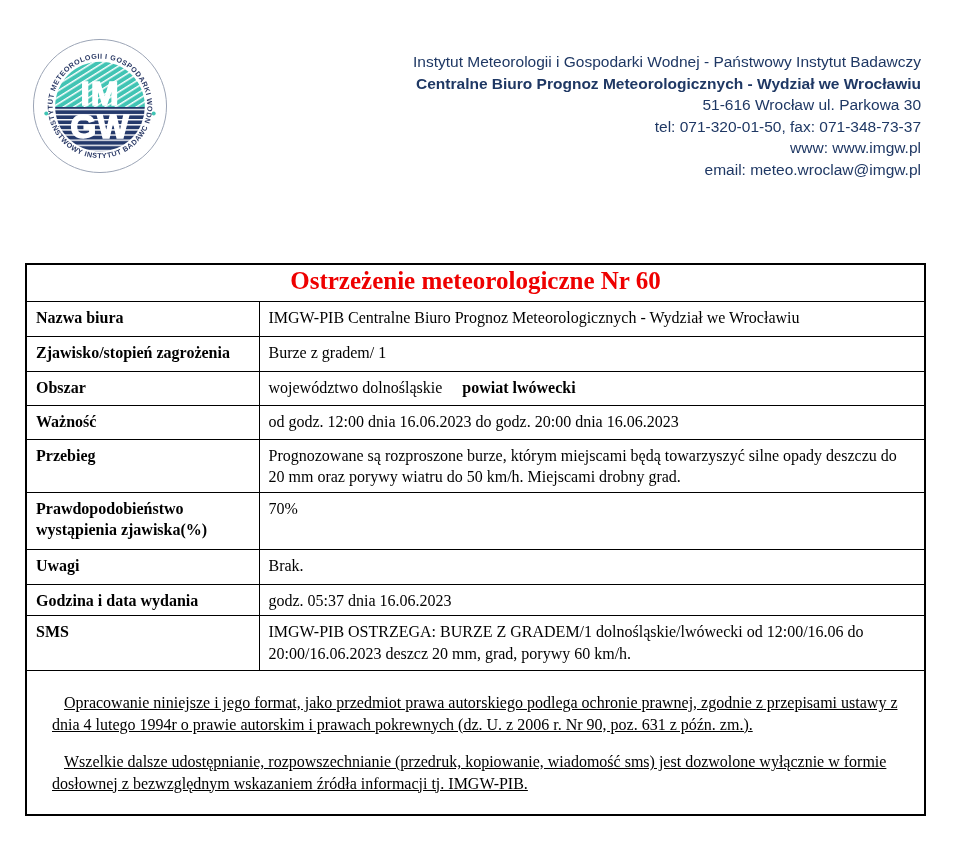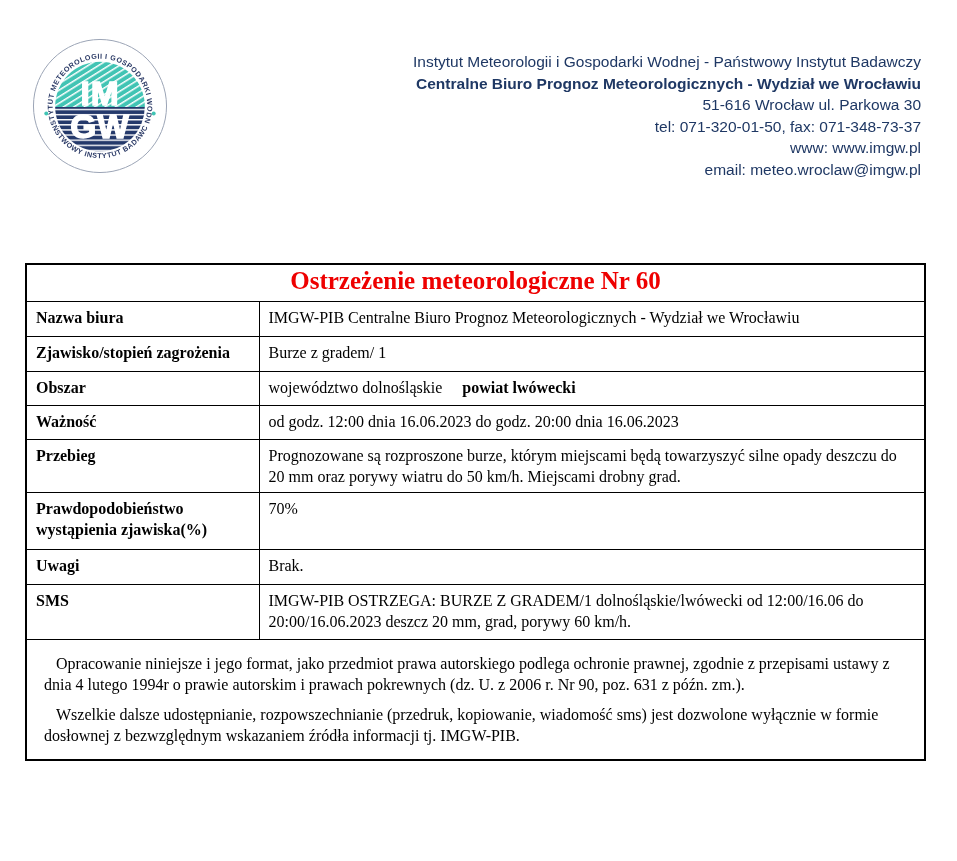--- a/index.html
+++ b/index.html
@@ -58,21 +58,21 @@
     text-align: center;
     vertical-align: middle;
     font-weight: bold;
     font-size: 25px;
     color: #EE0000;
     padding: 4px 8px;
   }
   td.lbl { font-weight: bold; }
   td.val .b { font-weight: bold; margin-left: 20px; }
   td.footnote { padding: 3px 8px 6px 8px; }
-  .fp { text-indent: 12px; margin: 8px; }
+  .fp { text-indent: 12px; margin: 16px; text-decoration: underline; }
 
 </style>
 </head>
 <body>
 
 <div class="page">
 
   <div class="logo">
     <svg viewBox="0 0 140 140" width="138" height="138" aria-hidden="true">
       <defs>
@@ -152,20 +152,24 @@
         <td class="val">Prognozowane są rozproszone burze, którym miejscami będą towarzyszyć silne opady deszczu do 20 mm oraz porywy wiatru do 50 km/h. Miejscami drobny grad.</td>
       </tr>
       <tr style="height:57px">
         <td class="lbl">Prawdopodobieństwo wystąpienia zjawiska(%)</td>
         <td class="val">70%</td>
       </tr>
       <tr style="height:35px">
         <td class="lbl">Uwagi</td>
         <td class="val">Brak.</td>
       </tr>
+      <tr style="height:31px">
+        <td class="lbl">Godzina i data wydania</td>
+        <td class="val">godz. 05:37 dnia 16.06.2023</td>
+      </tr>
       <tr style="height:55px">
         <td class="lbl">SMS</td>
         <td class="val">IMGW-PIB OSTRZEGA: BURZE Z GRADEM/1 dolnośląskie/lwówecki od 12:00/16.06 do 20:00/16.06.2023 deszcz 20 mm, grad, porywy 60 km/h.</td>
       </tr>
       <tr style="height:92px">
         <td colspan="2" class="footnote">
           <p class="fp">Opracowanie niniejsze i jego format, jako przedmiot prawa autorskiego podlega ochronie prawnej, zgodnie z przepisami ustawy z dnia 4 lutego 1994r o prawie autorskim i prawach pokrewnych (dz. U. z 2006 r. Nr 90, poz. 631 z późn.  zm.).</p>
           <p class="fp">Wszelkie dalsze udostępnianie, rozpowszechnianie (przedruk, kopiowanie, wiadomość  sms) jest dozwolone wyłącznie w formie dosłownej z bezwzględnym wskazaniem źródła  informacji tj. IMGW-PIB.</p>
         </td>
       </tr>

